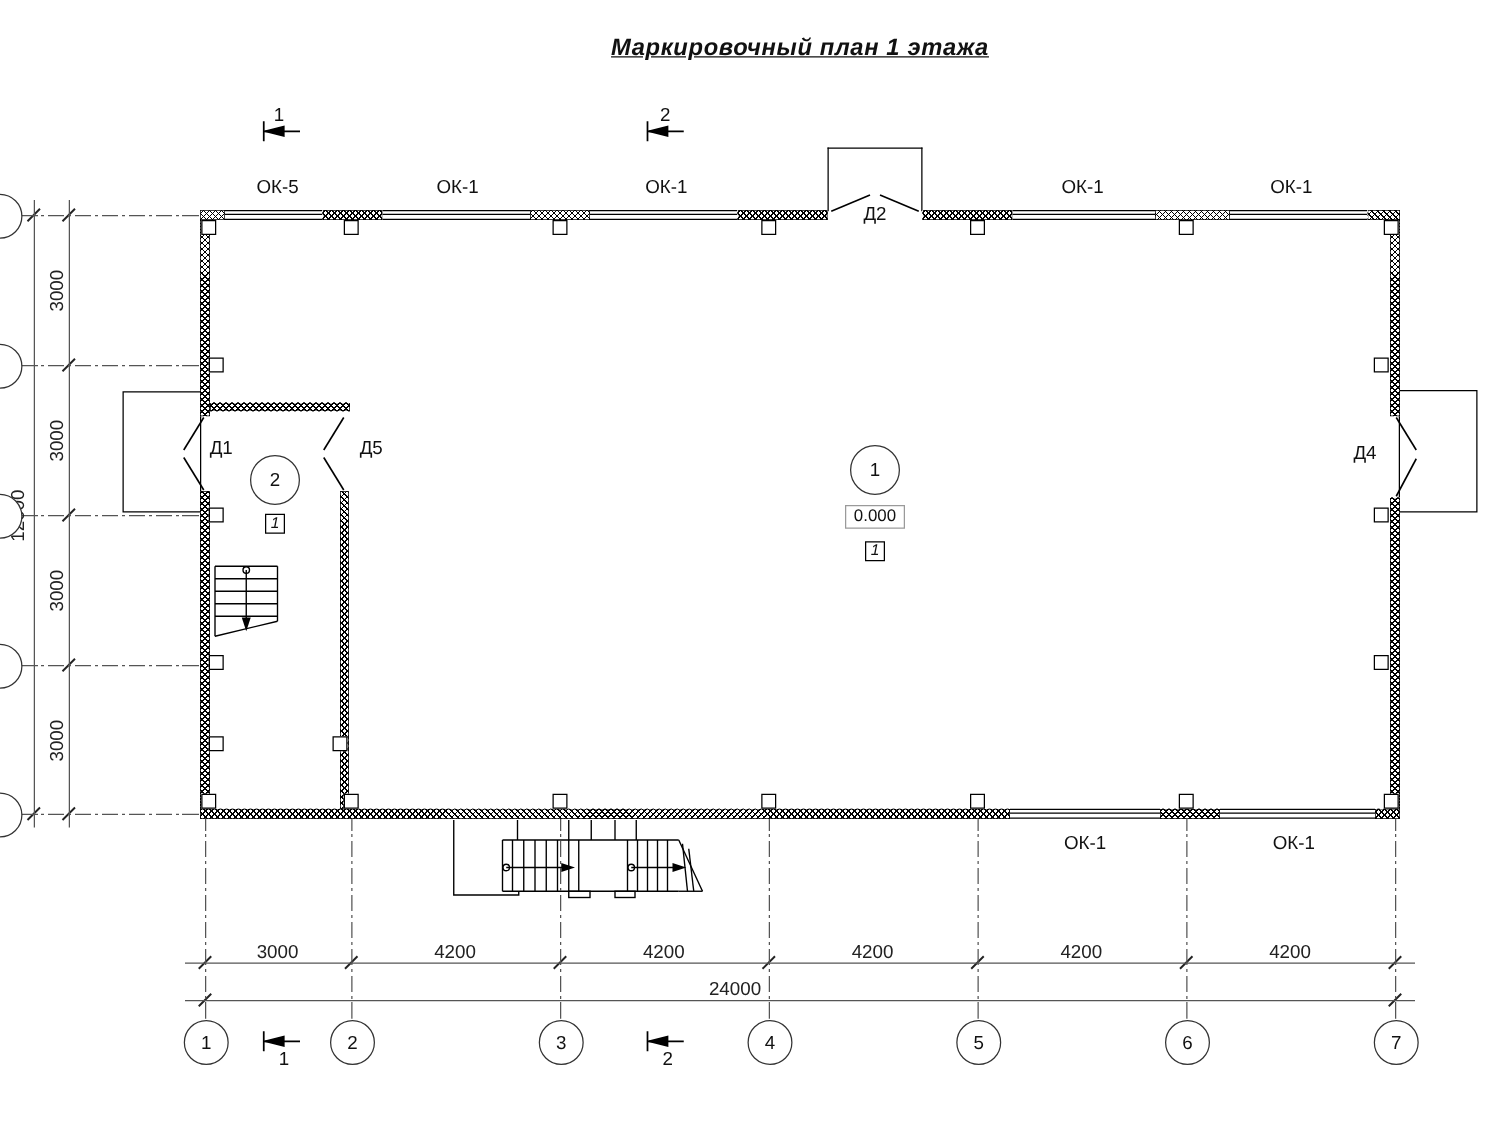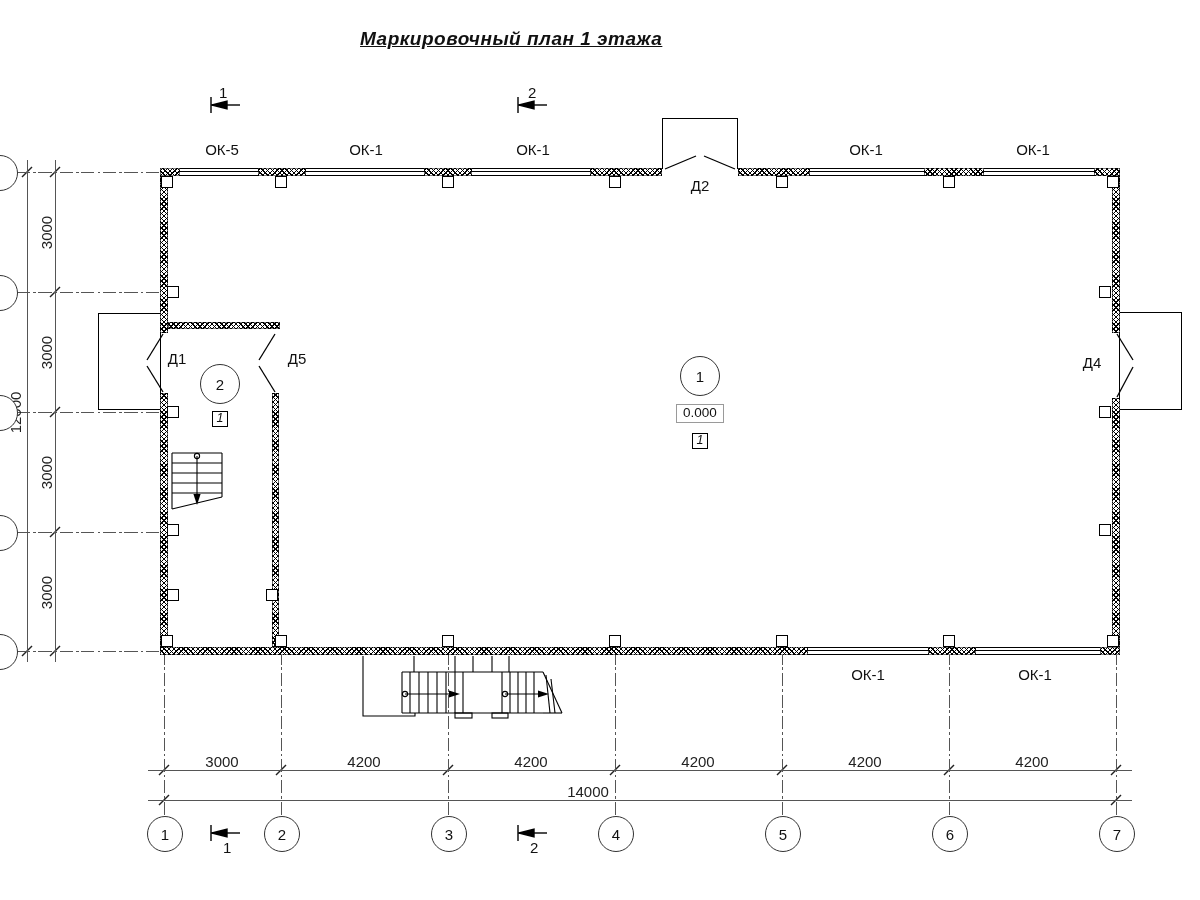--- a/index.html
+++ b/index.html
@@ -26,21 +26,21 @@
   .rot{transform:rotate(-90deg)}
   .flr{position:absolute;width:16px;height:16px;border:1.4px solid #000;box-sizing:border-box;
     background:#fff;font-style:italic;font-size:12.5px;line-height:13px;text-align:center}
   .lvl{position:absolute;border:1px solid #9a9a9a;background:#fff;font-size:13.5px;text-align:center;line-height:16px}
   .axh{position:absolute;height:1px;
     background:repeating-linear-gradient(90deg,#555 0 13px,transparent 13px 16px,#555 16px 18.5px,transparent 18.5px 21.5px)}
   .axv{position:absolute;width:1px;
     background:repeating-linear-gradient(0deg,#555 0 13px,transparent 13px 16px,#555 16px 18.5px,transparent 18.5px 21.5px)}
   .dimh{position:absolute;height:1px;background:#555}
   .dimv{position:absolute;width:1px;background:#555}
-  .title{position:absolute;left:360px;top:28px;width:560px;
+  .title{position:absolute;left:360px;top:28px;width:560px;text-align:center;
     font-size:19px;font-style:italic;font-weight:600;text-decoration:underline;letter-spacing:.5px}
   svg{position:absolute;left:0;top:0}
 </style>
 </head>
 <body>
 
 <div class="title">Маркировочный план 1 этажа</div>
 
 <div class="porch" style="left:98px;top:313px;width:63px;height:97px"></div>
 <div class="porch" style="left:1119px;top:312px;width:63px;height:98px"></div>
@@ -238,41 +238,41 @@
 <div class="lbl ctr" style="left:190px;top:141px;width:64px">ОК-5</div>
 <div class="lbl ctr" style="left:334px;top:141px;width:64px">ОК-1</div>
 <div class="lbl ctr" style="left:501px;top:141px;width:64px">ОК-1</div>
 <div class="lbl ctr" style="left:834px;top:141px;width:64px">ОК-1</div>
 <div class="lbl ctr" style="left:1001px;top:141px;width:64px">ОК-1</div>
 <div class="lbl ctr" style="left:836px;top:666px;width:64px">ОК-1</div>
 <div class="lbl ctr" style="left:1003px;top:666px;width:64px">ОК-1</div>
 
 <div class="lbl ctr" style="left:147px;top:350px;width:60px">Д1</div>
 <div class="lbl ctr" style="left:267px;top:350px;width:60px">Д5</div>
-<div class="lbl ctr" style="left:670px;top:177px;width:60px">Д2</div>
+<div class="lbl ctr" style="left:670px;top:163px;width:60px">Д2</div>
 <div class="lbl ctr" style="left:1062px;top:354px;width:60px">Д4</div>
 
 <div class="bubble" style="left:200px;top:364px;width:38px;height:38px">
   <span>2</span>
 </div>
 <div class="bubble" style="left:680px;top:356px;width:38px;height:38px">
   <span>1</span>
 </div>
 
 <div class="lvl" style="left:676px;top:404px;width:46px;height:17px">0.000</div>
 <div class="flr" style="left:212px;top:411px">1</div>
 <div class="flr" style="left:692px;top:433px">1</div>
 
 <div class="dimlbl" style="left:192px;top:753px;width:60px">3000</div>
 <div class="dimlbl" style="left:334px;top:753px;width:60px">4200</div>
 <div class="dimlbl" style="left:501px;top:753px;width:60px">4200</div>
 <div class="dimlbl" style="left:668px;top:753px;width:60px">4200</div>
 <div class="dimlbl" style="left:835px;top:753px;width:60px">4200</div>
 <div class="dimlbl" style="left:1002px;top:753px;width:60px">4200</div>
-<div class="dimlbl" style="left:553px;top:783px;width:70px">14000</div>
+<div class="dimlbl" style="left:553px;top:783px;width:70px">24000</div>
 
 <div class="dimlbl rot" style="left:24px;top:224px;width:44px">3000</div>
 <div class="dimlbl rot" style="left:24px;top:344px;width:44px">3000</div>
 <div class="dimlbl rot" style="left:24px;top:464px;width:44px">3000</div>
 <div class="dimlbl rot" style="left:24px;top:584px;width:44px">3000</div>
 <div class="dimlbl rot" style="left:-12px;top:404px;width:54px">12000</div>
 
 <div class="bubble" style="left:147px;top:816px;width:34px;height:34px">
     <span>1</span>
   </div>

